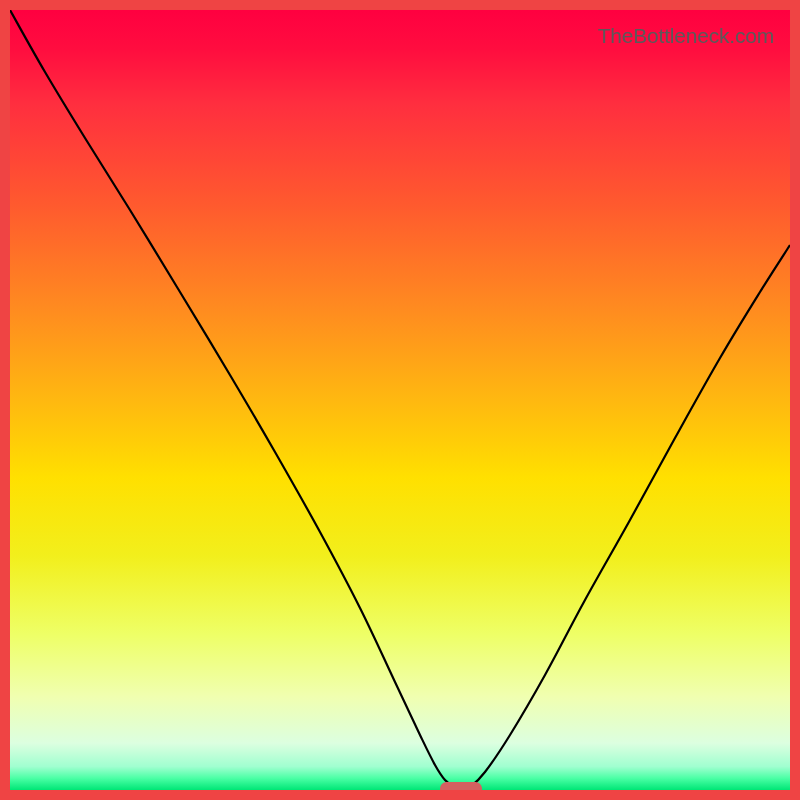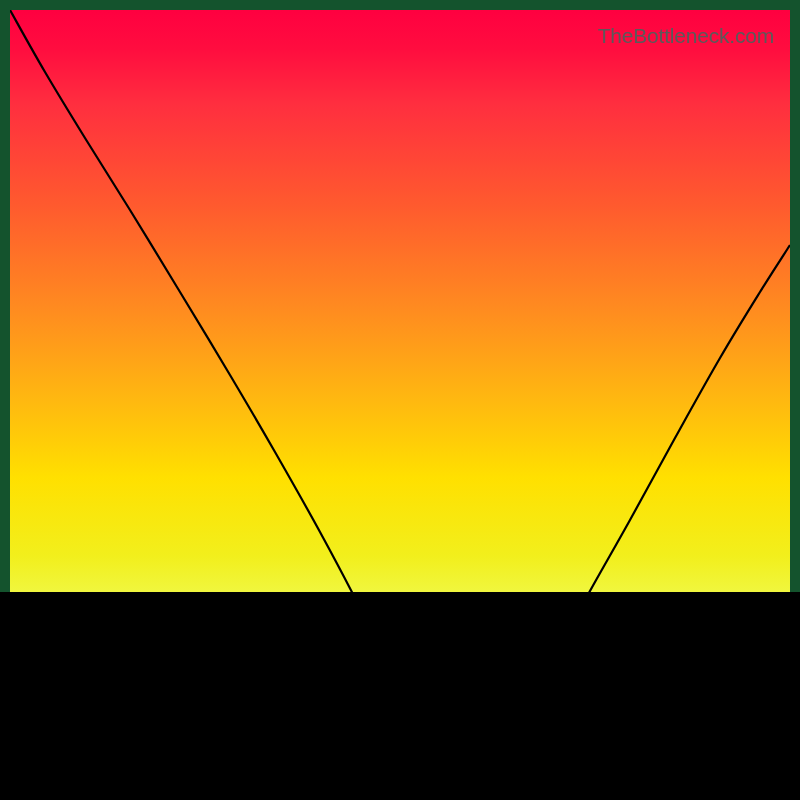--- a/index.html
+++ b/index.html
@@ -3,23 +3,23 @@
 <meta charset="utf-8">
 <style>
   body {
     margin: 0;
     padding: 0;
     background: #000;
     font-family: Arial, Helvetica, sans-serif;
   }
   .stage {
     width: 800px;
-    height: 592px;
+    height: 800px;
     position: relative;
-    background: #14532d;
+    background: #ef4444;
   }
   .plot {
     position: absolute;
     left: 10px;
     top: 10px;
     width: 780px;
     height: 780px;
     background: linear-gradient(to bottom,
       #ff0040 0%,
       #ff0d3f 5%,

